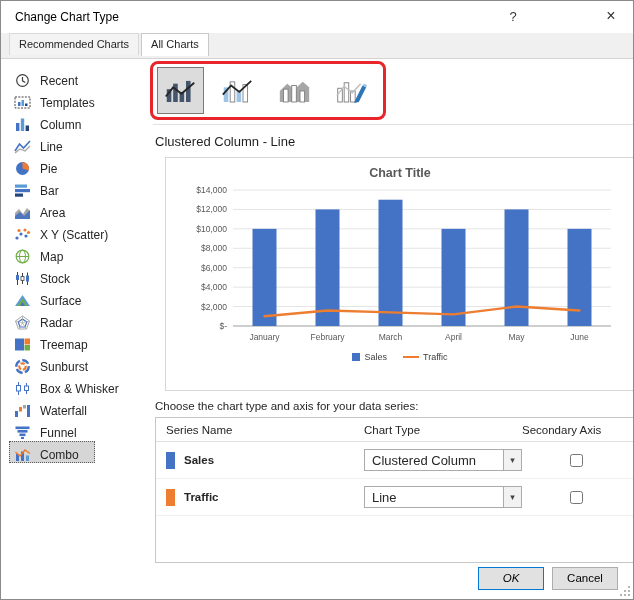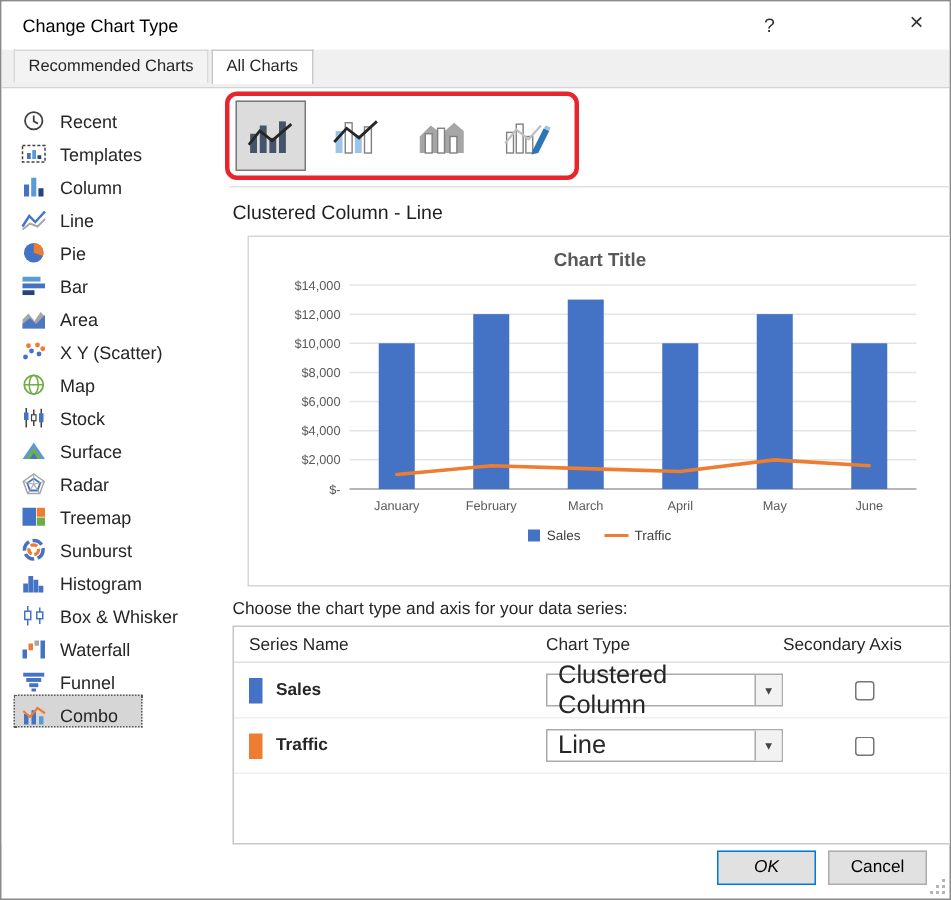--- a/index.html
+++ b/index.html
@@ -51,21 +51,21 @@
   
   .series-intro{font-size:11.5px;color:#262626;margin:9px 0 5px 2px;}
   .series-table{border:1px solid #c6c6c6;height:146px;margin-left:2px;background:#fff;}
   .s-header{display:grid;grid-template-columns:198px 1fr 108px;align-items:center;height:24px;padding:0 10px;font-size:11.5px;color:#262626;border-bottom:1px solid #e0e0e0;}
   .s-header .h3{text-align:left;}
   .s-row{display:grid;grid-template-columns:198px 1fr 108px;align-items:center;height:37px;padding:0 10px;border-bottom:1px solid #efefef;}
   .cell.name{display:flex;align-items:center;}
   .swatch{width:9px;height:17px;margin-right:9px;display:inline-block;}
   .s-name{font-size:11.5px;font-weight:bold;color:#262626;}
   .dropdown{width:158px;height:22px;border:1px solid #ababab;background:#fff;display:flex;align-items:stretch;cursor:default;}
-  .dd-text{flex:1;font-size:17px;color:#262626;display:flex;align-items:center;padding-left:7px;}
+  .dd-text{flex:1;font-size:13px;color:#262626;display:flex;align-items:center;padding-left:7px;}
   .dd-arrow{width:18px;border-left:1px solid #ababab;background:#f2f2f2;display:flex;align-items:center;justify-content:center;font-size:9px;color:#444;}
   .cell.check{display:flex;justify-content:center;}
   .cell.check input{width:13px;height:13px;margin:0;}
 
   
   .footer{height:40px;flex:none;display:flex;justify-content:flex-end;align-items:center;gap:8px;padding:0 15px 10px 0;}
   .btn{width:66px;height:23px;font-size:11.5px;font-family:inherit;background:#e1e1e1;border:1px solid #adadad;cursor:default;}
   .btn.default{border-color:#0078d7;font-style:italic;}
   .resize-grip{position:absolute;right:2px;bottom:2px;width:13px;height:13px;}
 </style>
@@ -233,33 +233,20 @@
           <span>Treemap</span>
         </div>
         <div class="side-item">
           <span class="icon">
             <svg viewBox="0 0 17 15">
               <circle cx="8.5" cy="7.5" r="6.2" fill="none" stroke="#4472C4" stroke-width="2.4" stroke-dasharray="7 2.4"></circle>
               <circle cx="8.5" cy="7.5" r="3.2" fill="none" stroke="#ED7D31" stroke-width="2.2" stroke-dasharray="4.5 1.8"></circle>
             </svg>
           </span>
           <span>Sunburst</span>
-        </div>
-        <div class="side-item">
-          <span class="icon">
-            <svg viewBox="0 0 17 15">
-              <g fill="#4472C4">
-                <rect x="1.5" y="8" width="3.2" height="6"></rect>
-                <rect x="4.9" y="3" width="3.2" height="11"></rect>
-                <rect x="8.3" y="5.5" width="3.2" height="8.5"></rect>
-                <rect x="11.7" y="9.5" width="3.2" height="4.5"></rect>
-              </g>
-            </svg>
-          </span>
-          <span>Histogram</span>
         </div>
         <div class="side-item">
           <span class="icon">
             <svg viewBox="0 0 17 15">
               <g stroke="#4472C4" stroke-width="1">
                 <line x1="4.5" y1="1" x2="4.5" y2="14"></line>
                 <line x1="12.5" y1="2" x2="12.5" y2="13"></line>
               </g>
               <rect x="2.5" y="4.5" width="4" height="5.5" fill="#fff" stroke="#4472C4"></rect>
               <rect x="10.5" y="5" width="4" height="4.5" fill="#fff" stroke="#4472C4"></rect>

